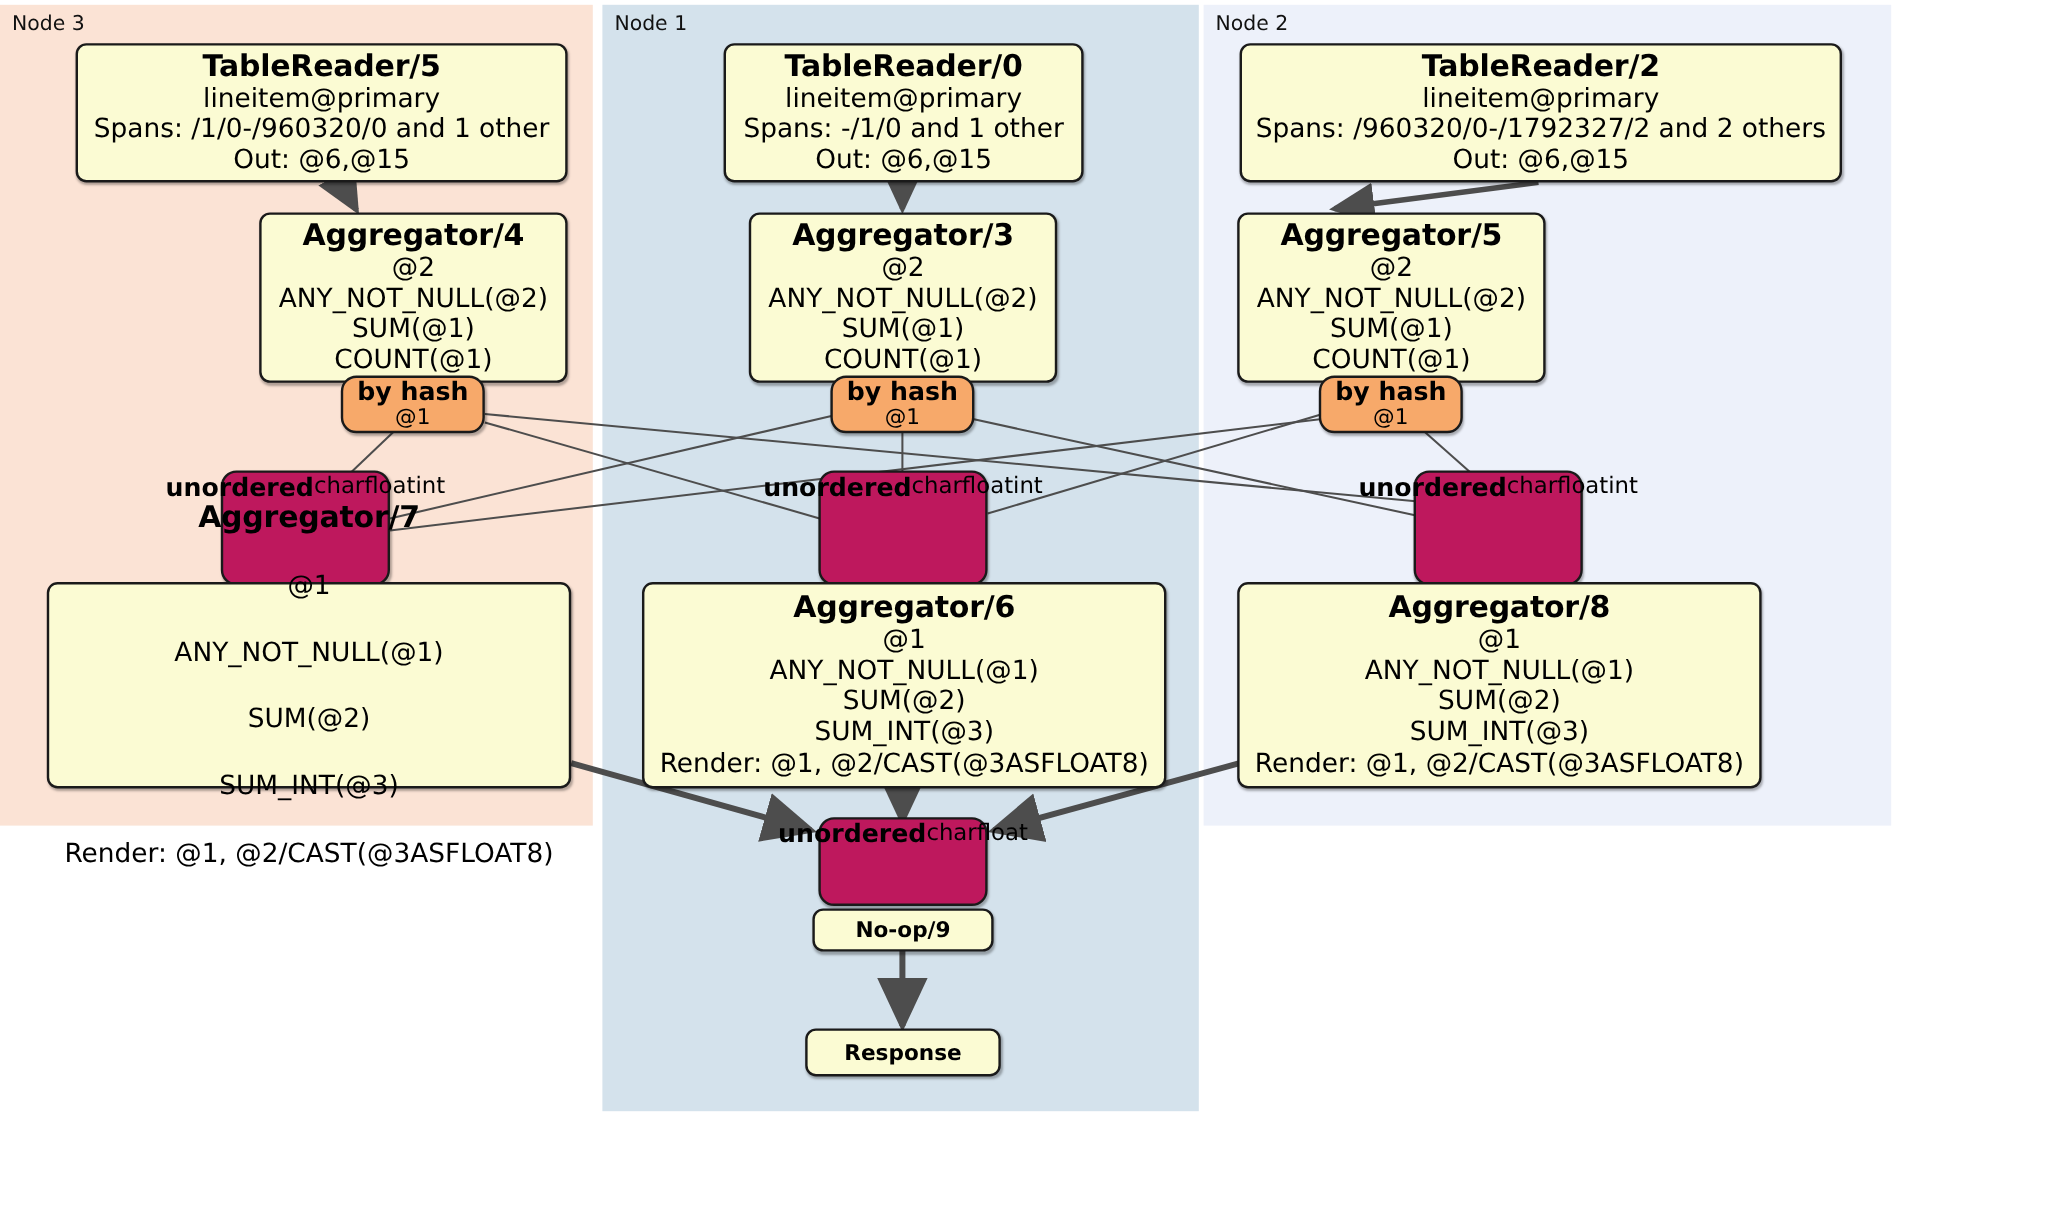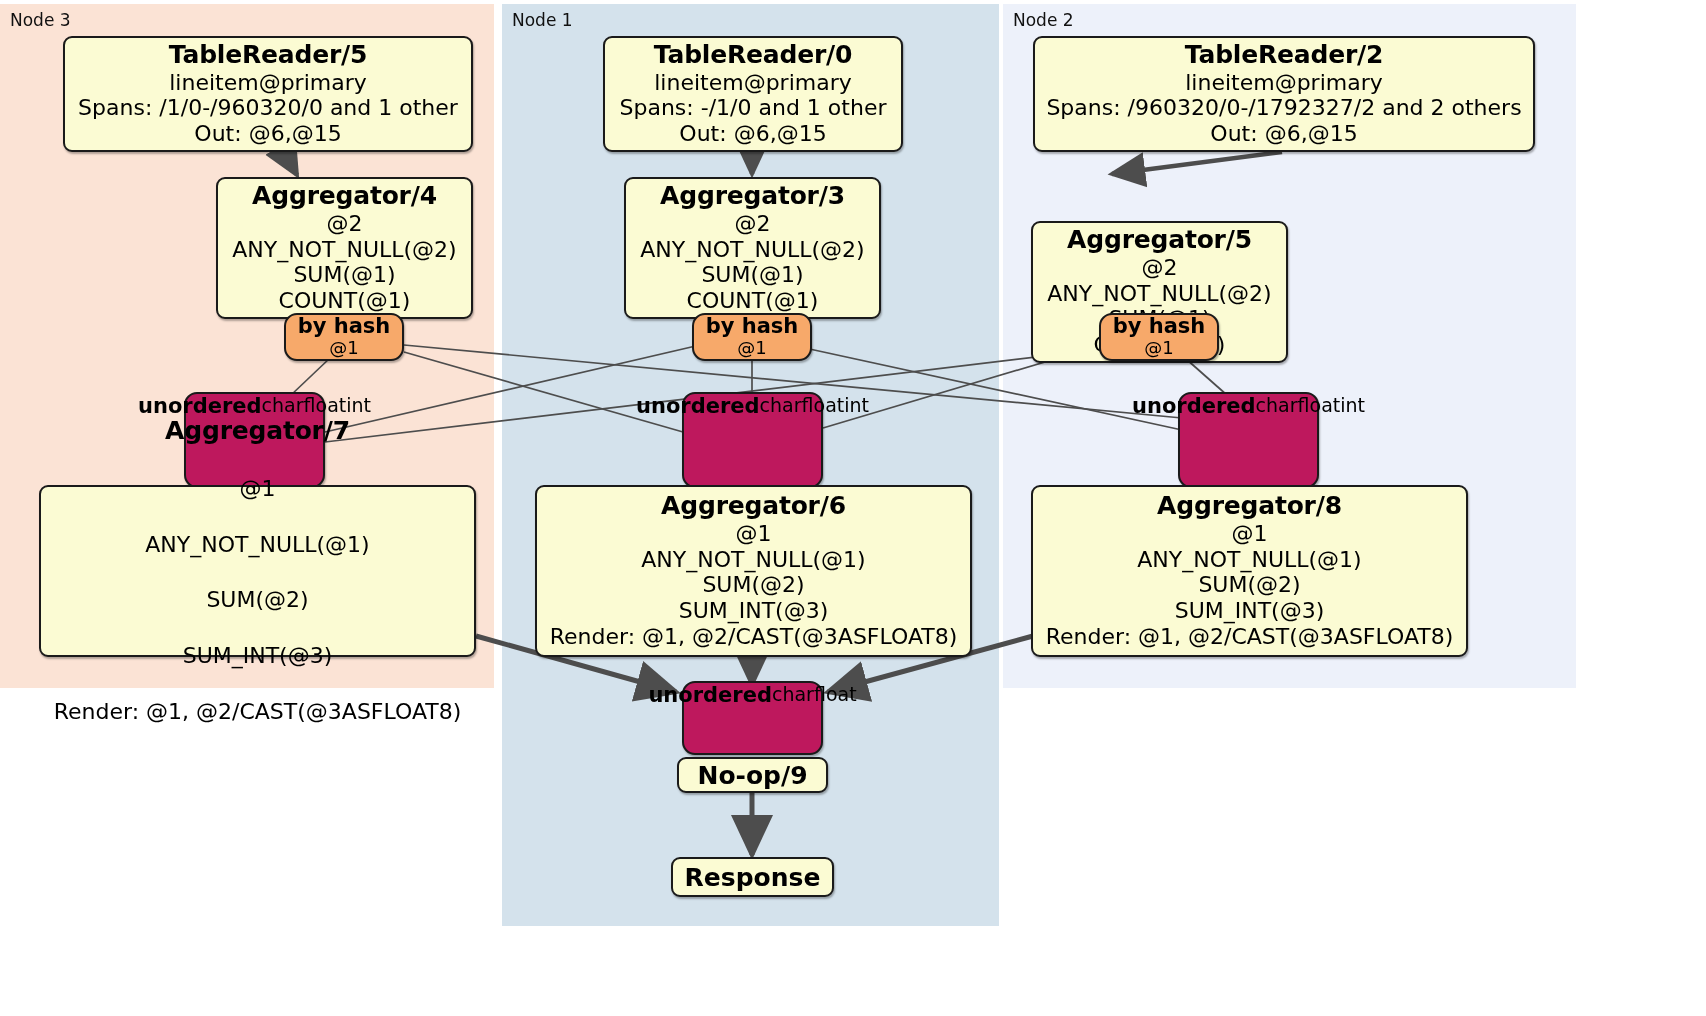--- a/index.html
+++ b/index.html
@@ -31,21 +31,21 @@
     box-shadow:1px 2px 2px rgba(0,0,0,.30);
   }
   .proc .ttl{font-weight:bold;font-size:25px;line-height:1.14;letter-spacing:-.2px;}
   .proc .ln{font-size:22px;line-height:1.17;white-space:nowrap;}
 
   
   .pill{
     position:absolute;box-sizing:border-box;
     background:#fbfbd3;border:2px solid #1a1a1a;border-radius:9px;
     display:flex;align-items:center;justify-content:center;
-    font-weight:bold;font-size:25px;color:#000;
+    font-weight:bold;font-size:18px;color:#000;
     box-shadow:1px 2px 2px rgba(0,0,0,.30);
   }
 
   
   .router{
     position:absolute;box-sizing:border-box;
     background:#f7a96a;border:2px solid #1a1a1a;border-radius:13px;
     display:flex;flex-direction:column;align-items:center;justify-content:center;
     color:#000;box-shadow:1px 2px 2px rgba(0,0,0,.30);
   }
@@ -146,21 +146,21 @@
   </div>
 
   <div class="proc" style="left:624px;top:177px;width:257px;height:142px;">
     <div class="ttl">Aggregator/3</div>
     <div class="ln">@2</div>
     <div class="ln">ANY_NOT_NULL(@2)</div>
     <div class="ln">SUM(@1)</div>
     <div class="ln">COUNT(@1)</div>
   </div>
 
-  <div class="proc" style="left:1031px;top:177px;width:257px;height:142px;margin-top:44px;">
+  <div class="proc" style="left:1031px;top:177px;width:257px;height:142px;">
     <div class="ttl">Aggregator/5</div>
     <div class="ln">@2</div>
     <div class="ln">ANY_NOT_NULL(@2)</div>
     <div class="ln">SUM(@1)</div>
     <div class="ln">COUNT(@1)</div>
   </div>
 
   <div class="router" style="left:284px;top:313px;width:120px;height:48px;">
     <div class="rt">by hash</div>
     <div class="rs">@1</div>

